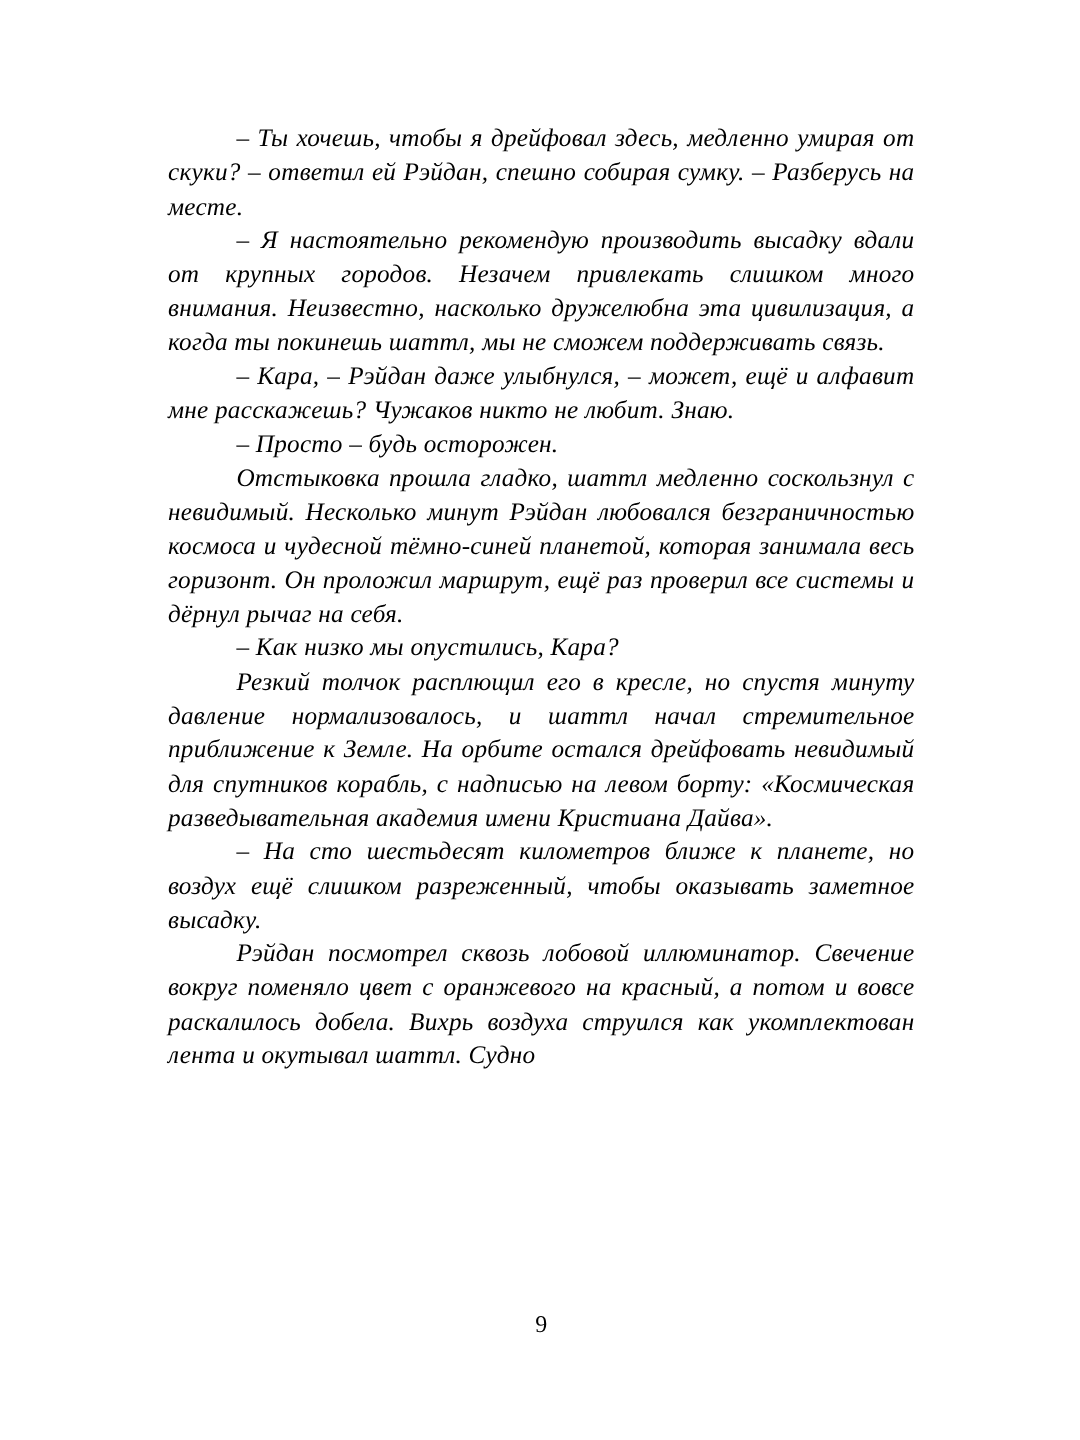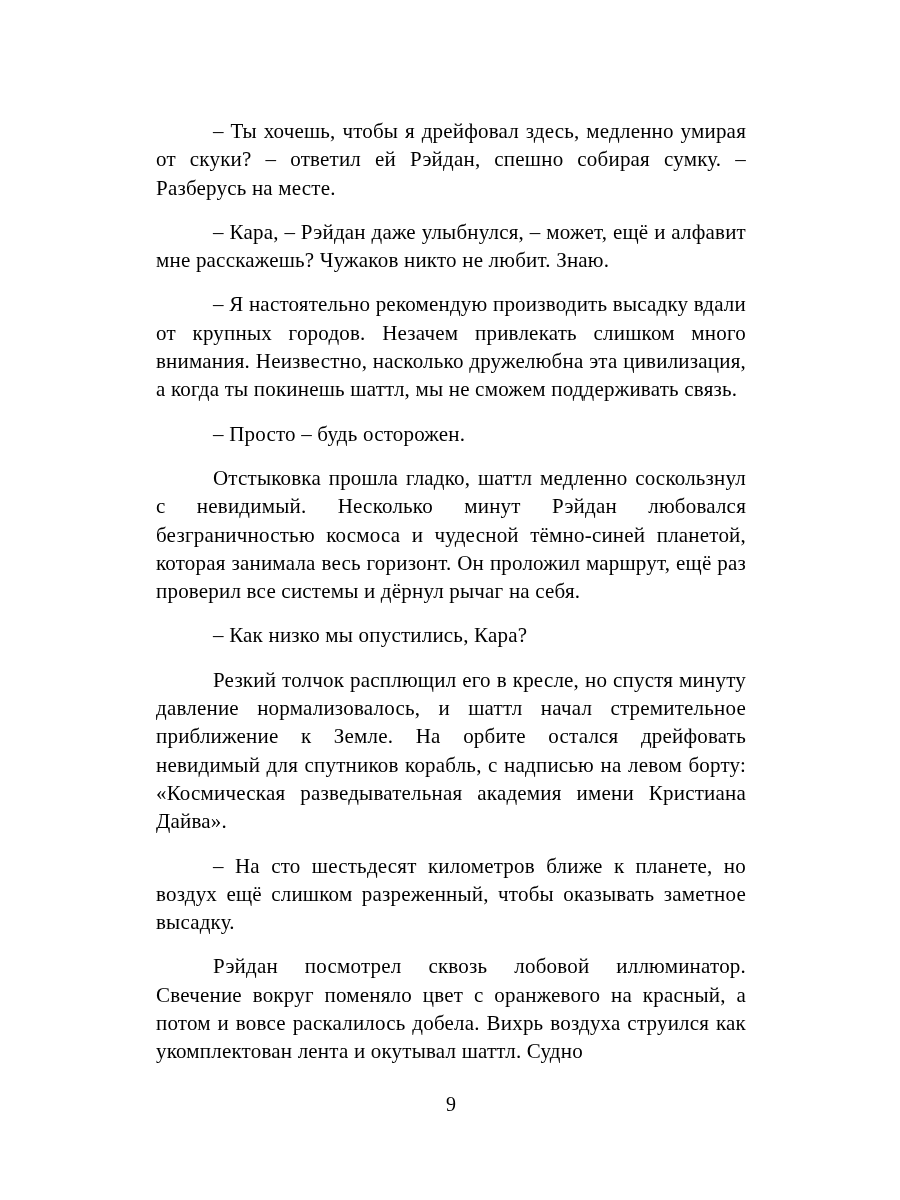--- a/index.html
+++ b/index.html
@@ -24,42 +24,43 @@
       position: absolute;
       left: 140px;
       top: 101px;
       width: 622px;
       font-size: 21px;
       line-height: 28.3px;
       text-align: justify;
       letter-spacing: 0.2px;
     }
     .text-block p {
-      margin: 16px;
+      margin: 0;
       padding: 0;
       text-indent: 57px;
+      font-style: italic;
     }
     .page-number {
       position: absolute;
       left: 140px;
       width: 622px;
       top: 1090px;
       text-align: center;
       font-size: 20px;
       line-height: 28px;
     }
   </style>
 </head>
 <body>
 
 <div class="page">
   <div class="text-block">
     <p>– Ты хочешь, чтобы я дрейфовал здесь, медленно умирая от скуки? – ответил ей Рэйдан, спешно собирая сумку. – Разберусь на месте.</p>
+    <p>– Я настоятельно рекомендую производить высадку вдали от крупных городов. Незачем привлекать слишком много внимания. Неизвестно, насколько дружелюбна эта цивилизация, а когда ты покинешь шаттл, мы не сможем поддерживать связь.</p>
     <p>– Кара, – Рэйдан даже улыбнулся, – может, ещё и алфавит мне расскажешь? Чужаков никто не любит. Знаю.</p>
-    <p>– Я настоятельно рекомендую производить высадку вдали от крупных городов. Незачем привлекать слишком много внимания. Неизвестно, насколько дружелюбна эта цивилизация, а когда ты покинешь шаттл, мы не сможем поддерживать связь.</p>
     <p>– Просто – будь осторожен.</p>
     <p>Отстыковка прошла гладко, шаттл медленно соскользнул с невидимый. Несколько минут Рэйдан любовался безграничностью космоса и чудесной тёмно-синей планетой, которая занимала весь горизонт. Он проложил маршрут, ещё раз проверил все системы и дёрнул рычаг на себя.</p>
     <p>– Как низко мы опустились, Кара?</p>
     <p>Резкий толчок расплющил его в кресле, но спустя минуту давление нормализовалось, и шаттл начал стремительное приближение к Земле. На орбите остался дрейфовать невидимый для спутников корабль, с надписью на левом борту: «Космическая разведывательная академия имени Кристиана Дайва».</p>
     <p>– На сто шестьдесят километров ближе к планете, но воздух ещё слишком разреженный, чтобы оказывать заметное высадку.</p>
     <p>Рэйдан посмотрел сквозь лобовой иллюминатор. Свечение вокруг поменяло цвет с оранжевого на красный, а потом и вовсе раскалилось добела. Вихрь воздуха струился как укомплектован лента и окутывал шаттл. Судно</p>
   </div>
   <div class="page-number">9</div>
 </div>
 

